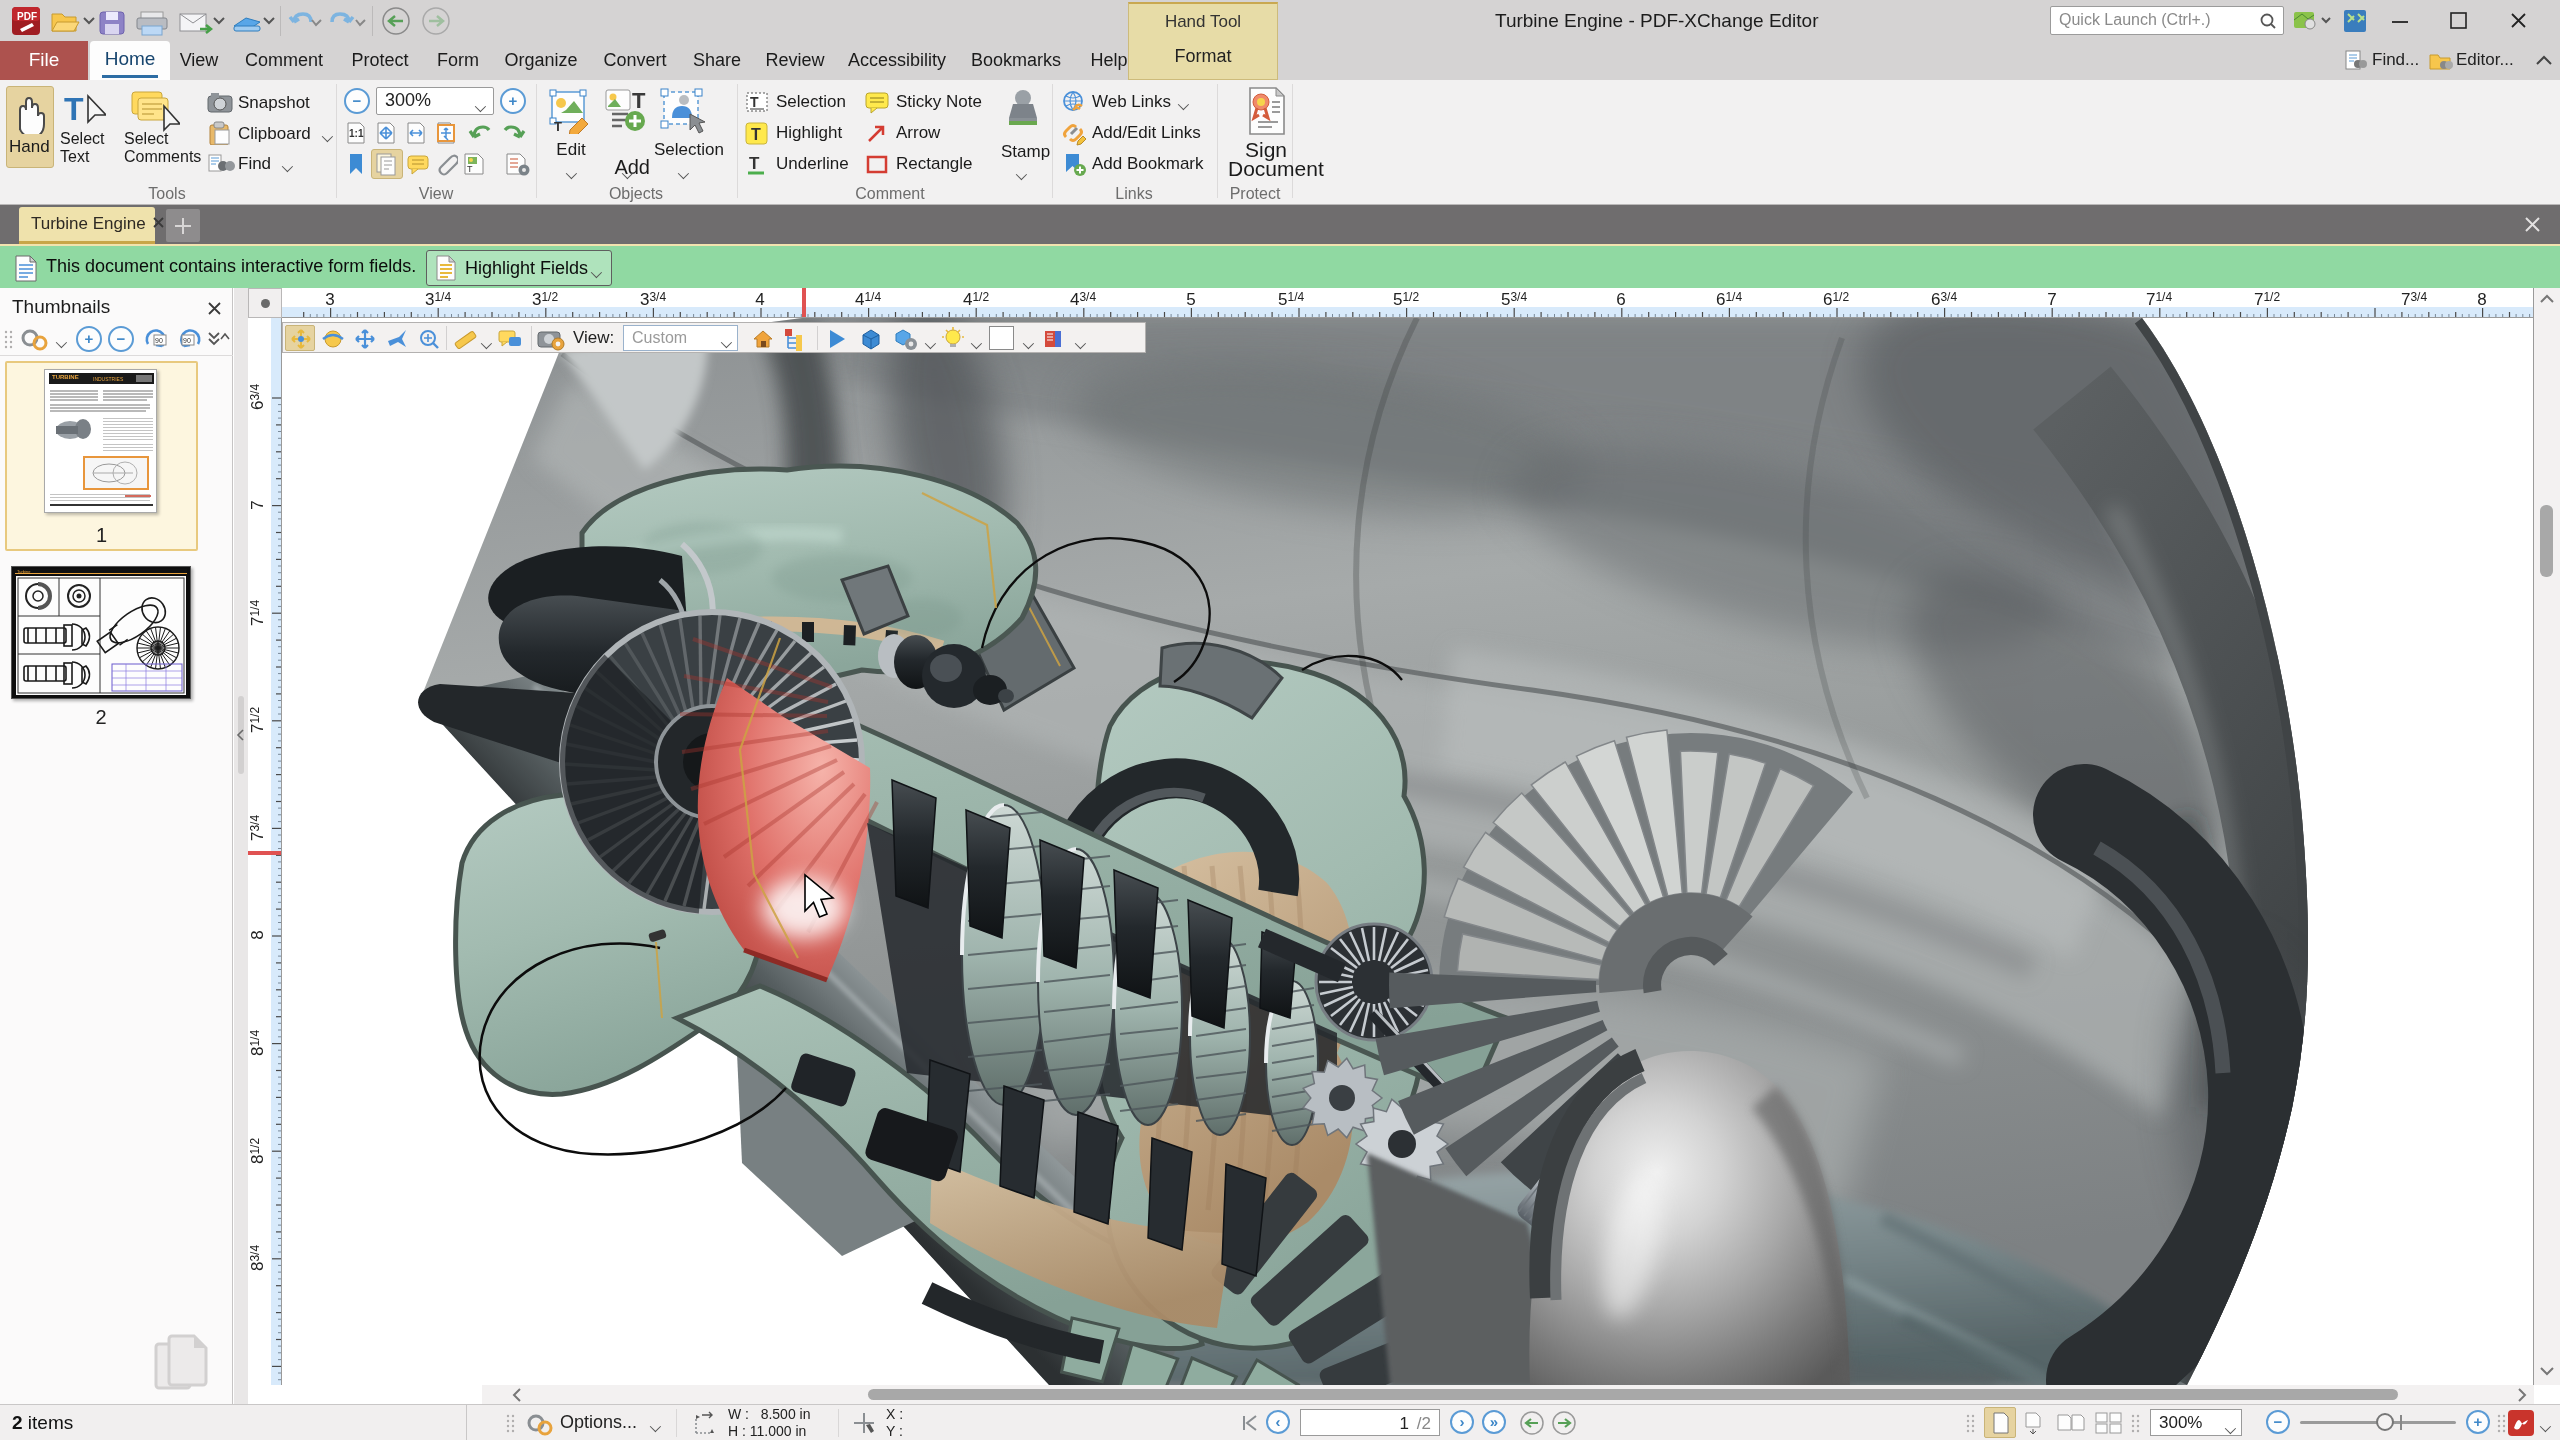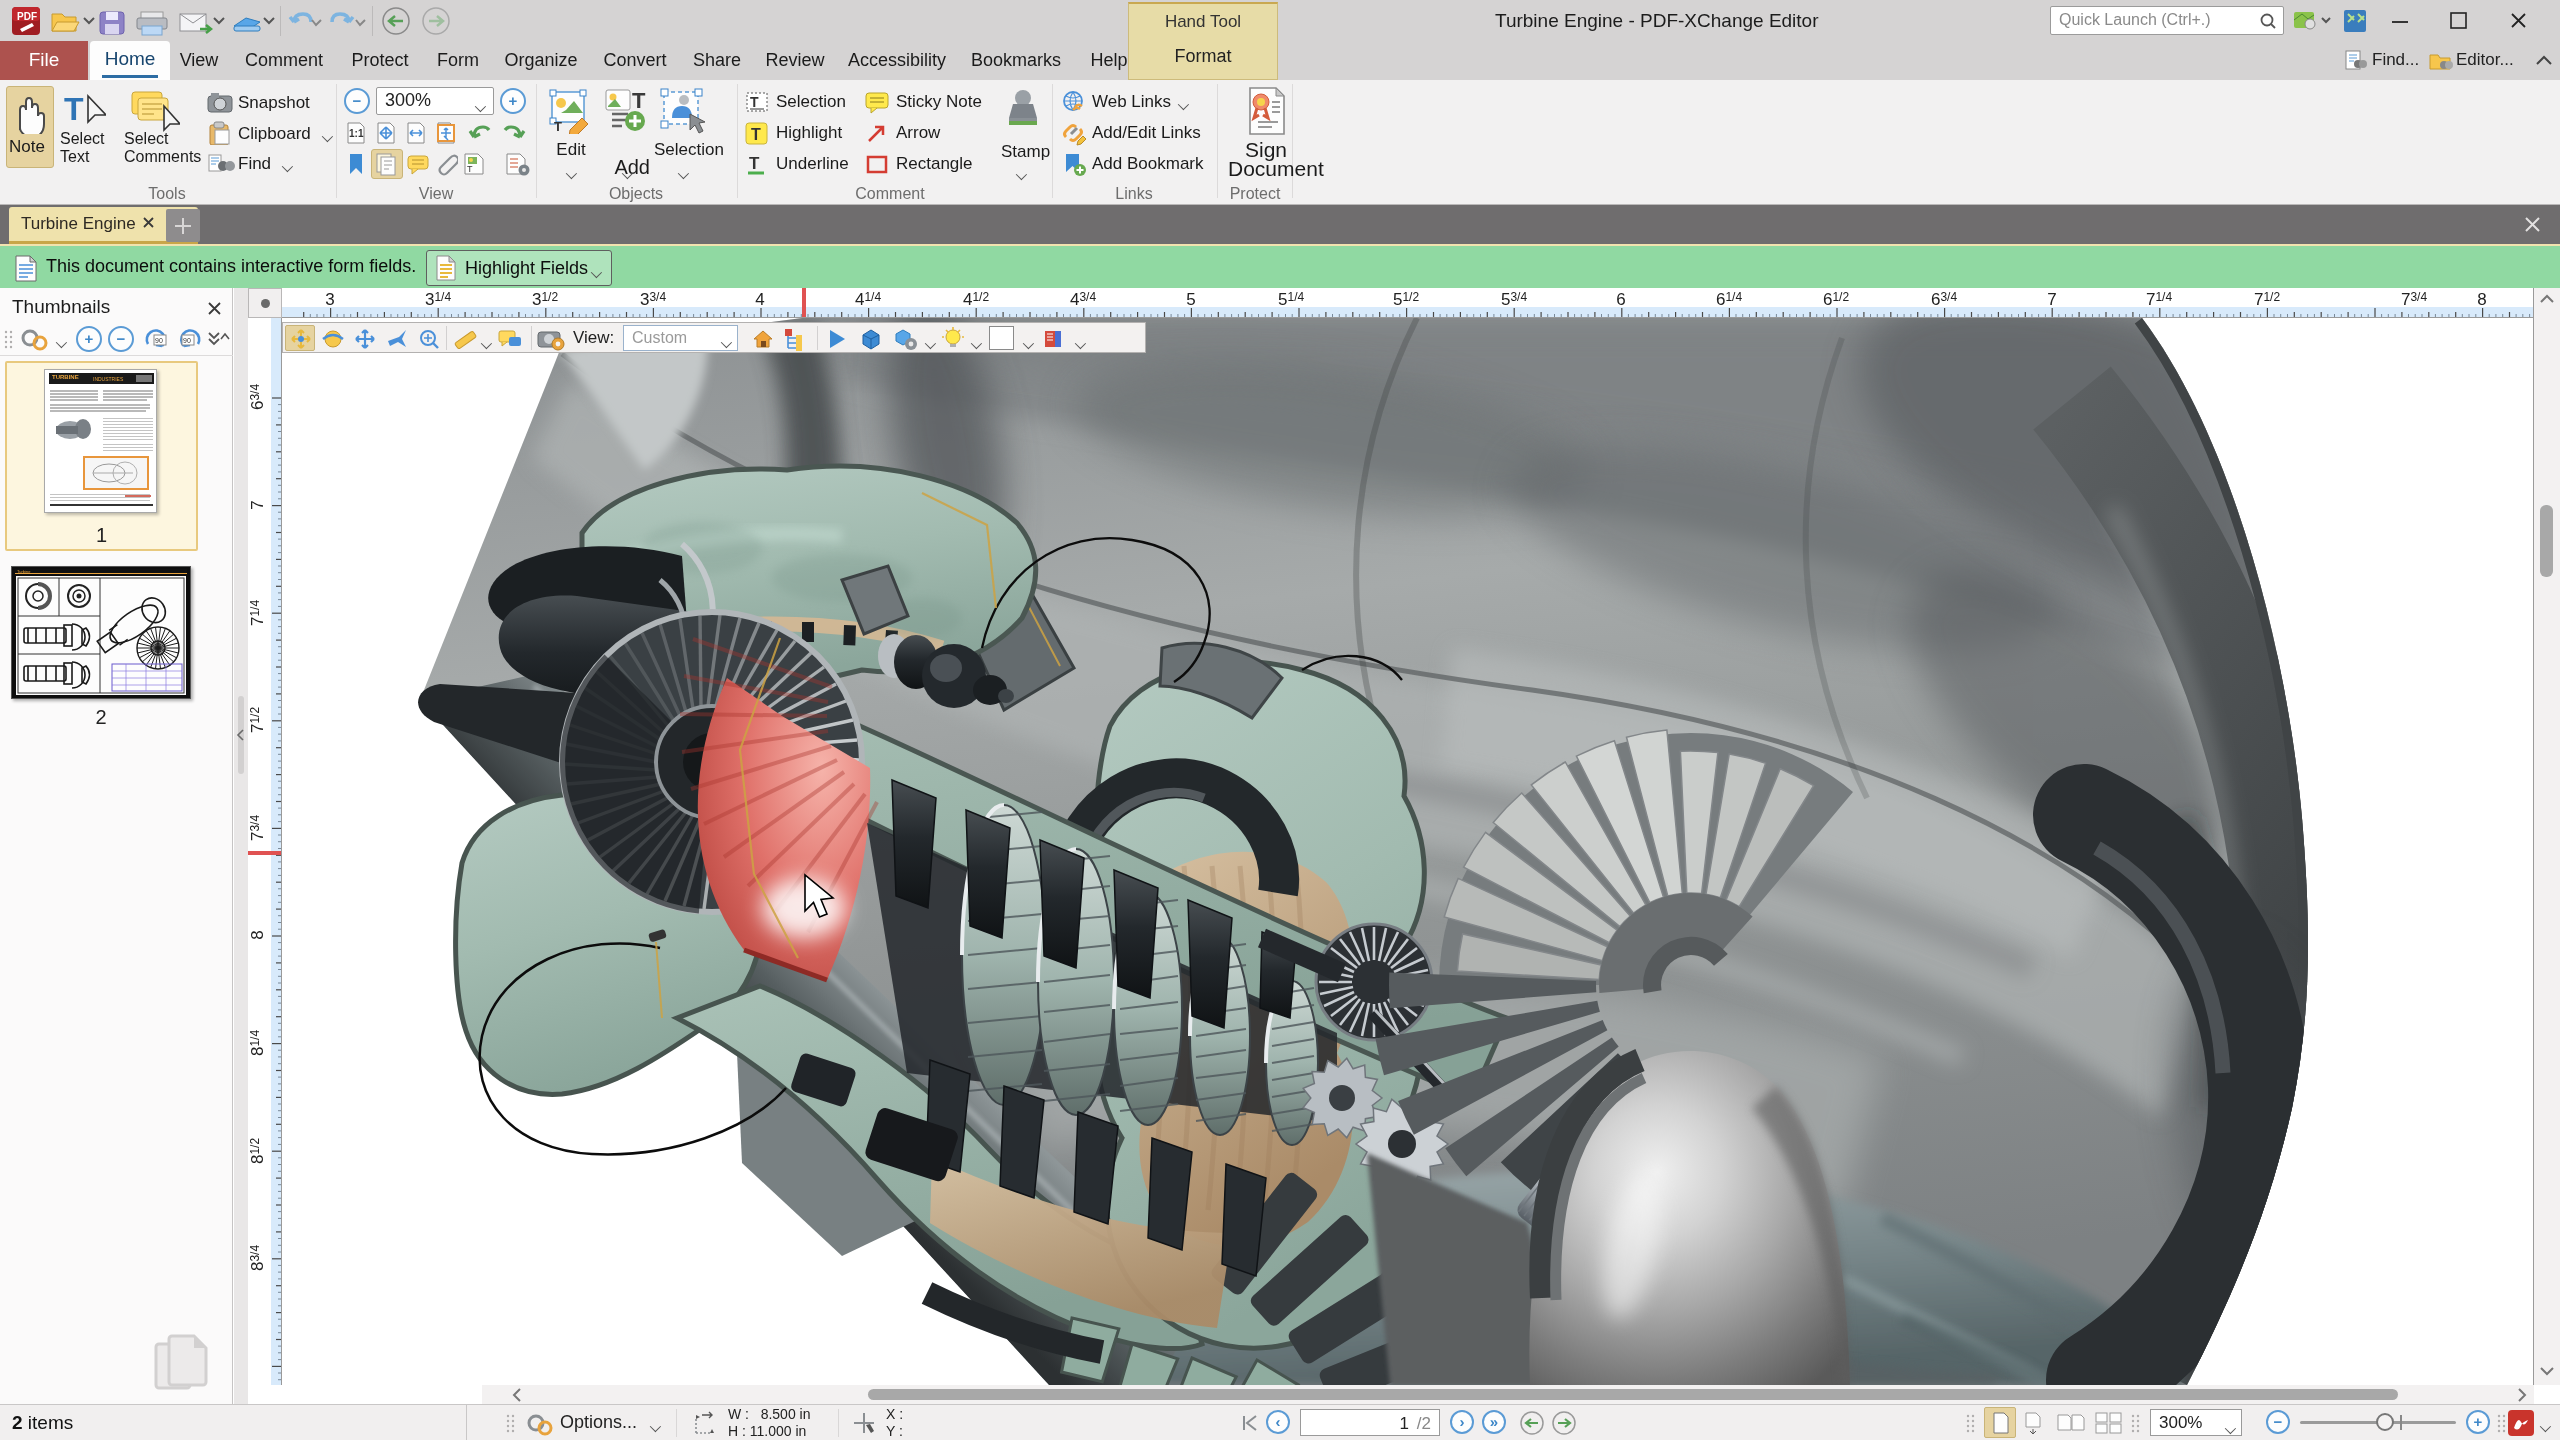--- a/index.html
+++ b/index.html
@@ -118,21 +118,21 @@
     <div class="seclab" style="left:67px;">Tools</div>
     <div class="seclab" style="left:336px;">View</div>
     <div class="seclab" style="left:536px;">Objects</div>
     <div class="seclab" style="left:790px;">Comment</div>
     <div class="seclab" style="left:1034px;">Links</div>
     <div class="seclab" style="left:1155px;">Protect</div>
     <div class="abs" style="left:6px;top:6px;width:48px;height:82px;background:#e6d3a0;border:1px solid #c9b478;border-radius:3px;"></div>
     <svg class="icon" style="left:12px;top:10px" width="38" height="44">
       <path d="M8 40 V20 q0-4 3-4 t3 4 v-8 q0-4 3-4 t3 4 v6 q0-4 3-4 t3 4 v8 q0-3 3-3 t3 3 v8 q0 8-6 12 h-12 q-6-4-6-8z" fill="#fdfdfd" stroke="#4a4a4a" stroke-width="2"></path>
     </svg>
-    <div class="lbl" style="left:9px;top:57px;font-size:17px;">Note</div>
+    <div class="lbl" style="left:9px;top:57px;font-size:17px;">Hand</div>
     <svg class="icon" style="left:62px;top:10px" width="44" height="40">
       <text x="2" y="30" font-size="32" fill="#2f74b5" font-weight="bold">T</text>
       <path d="M26 6 v26 l7 -7 h11 z" fill="#f5f5f5" stroke="#333" stroke-width="1.6"></path>
     </svg>
     <div class="lbl" style="left:60px;top:50px;line-height:18px;">Select<br>Text</div>
     <svg class="icon" style="left:128px;top:8px" width="52" height="44">
       <rect x="4" y="4" width="30" height="22" rx="3" fill="#ffd95e" stroke="#c9a63c"></rect>
       <rect x="10" y="10" width="30" height="22" rx="3" fill="#ffe48a" stroke="#c9a63c"></rect>
       <path d="M14 16 h20 M14 21 h20 M14 26 h12" stroke="#b4912f"></path>
       <path d="M36 18 v24 l6 -6 h10 z" fill="#f5f5f5" stroke="#333" stroke-width="1.6"></path>
@@ -309,21 +309,21 @@
       <path d="M4 2 h26 l8 8 v38 h-34z" fill="#fdfdfd" stroke="#8a8a8a" stroke-width="1.6"></path>
       <path d="M30 2 l8 8 h-8z" fill="#c9c9c9" stroke="#8a8a8a"></path>
       <circle cx="15" cy="16" r="8" fill="#f08a6a" stroke="#d45c3c"></circle>
       <circle cx="15" cy="16" r="4" fill="#f6d44c"></circle>
       <path d="M11 22 l-3 10 l5 -3 M19 22 l3 10 l-5 -3" stroke="#d45c3c" stroke-width="3" fill="none"></path>
       <path d="M26 16 h8 M26 21 h8 M26 26 h8 M12 36 h20 M12 41 h14" stroke="#9a9a9a" stroke-width="2"></path>
     </svg>
     <div class="lbl" style="left:1228px;top:60px;width:76px;text-align:center;line-height:19px;font-size:21px;">Sign<br>Document</div>
   </div>
 <div id="tabbar" class="abs">
-    <div class="abs" style="left:9px;top:2px;width:189px;height:37px;background:#efe2ac;border-bottom:3px solid #c9a649;border-radius:3px 3px 0 0;">
+    <div class="abs" style="left:19px;top:2px;width:136px;height:37px;background:#efe2ac;border-bottom:3px solid #c9a649;border-radius:3px 3px 0 0;">
       <span style="position:absolute;left:12px;top:7px;font-size:17px;color:#2e2a24;">Turbine Engine</span>
       <svg class="abs" style="left:132px;top:8px" width="16" height="16">
         <path d="M3 3 l9 9 M12 3 l-9 9" stroke="#3a3a3a" stroke-width="1.8"></path>
       </svg>
     </div>
     <div class="abs" style="left:166px;top:4px;width:34px;height:33px;background:#8e8c8d;border-radius:2px;">
       <svg class="abs" style="left:7px;top:7px" width="20" height="20">
         <path d="M10 2 v16 M2 10 h16" stroke="#d8d6d6" stroke-width="2"></path>
       </svg>
     </div>

